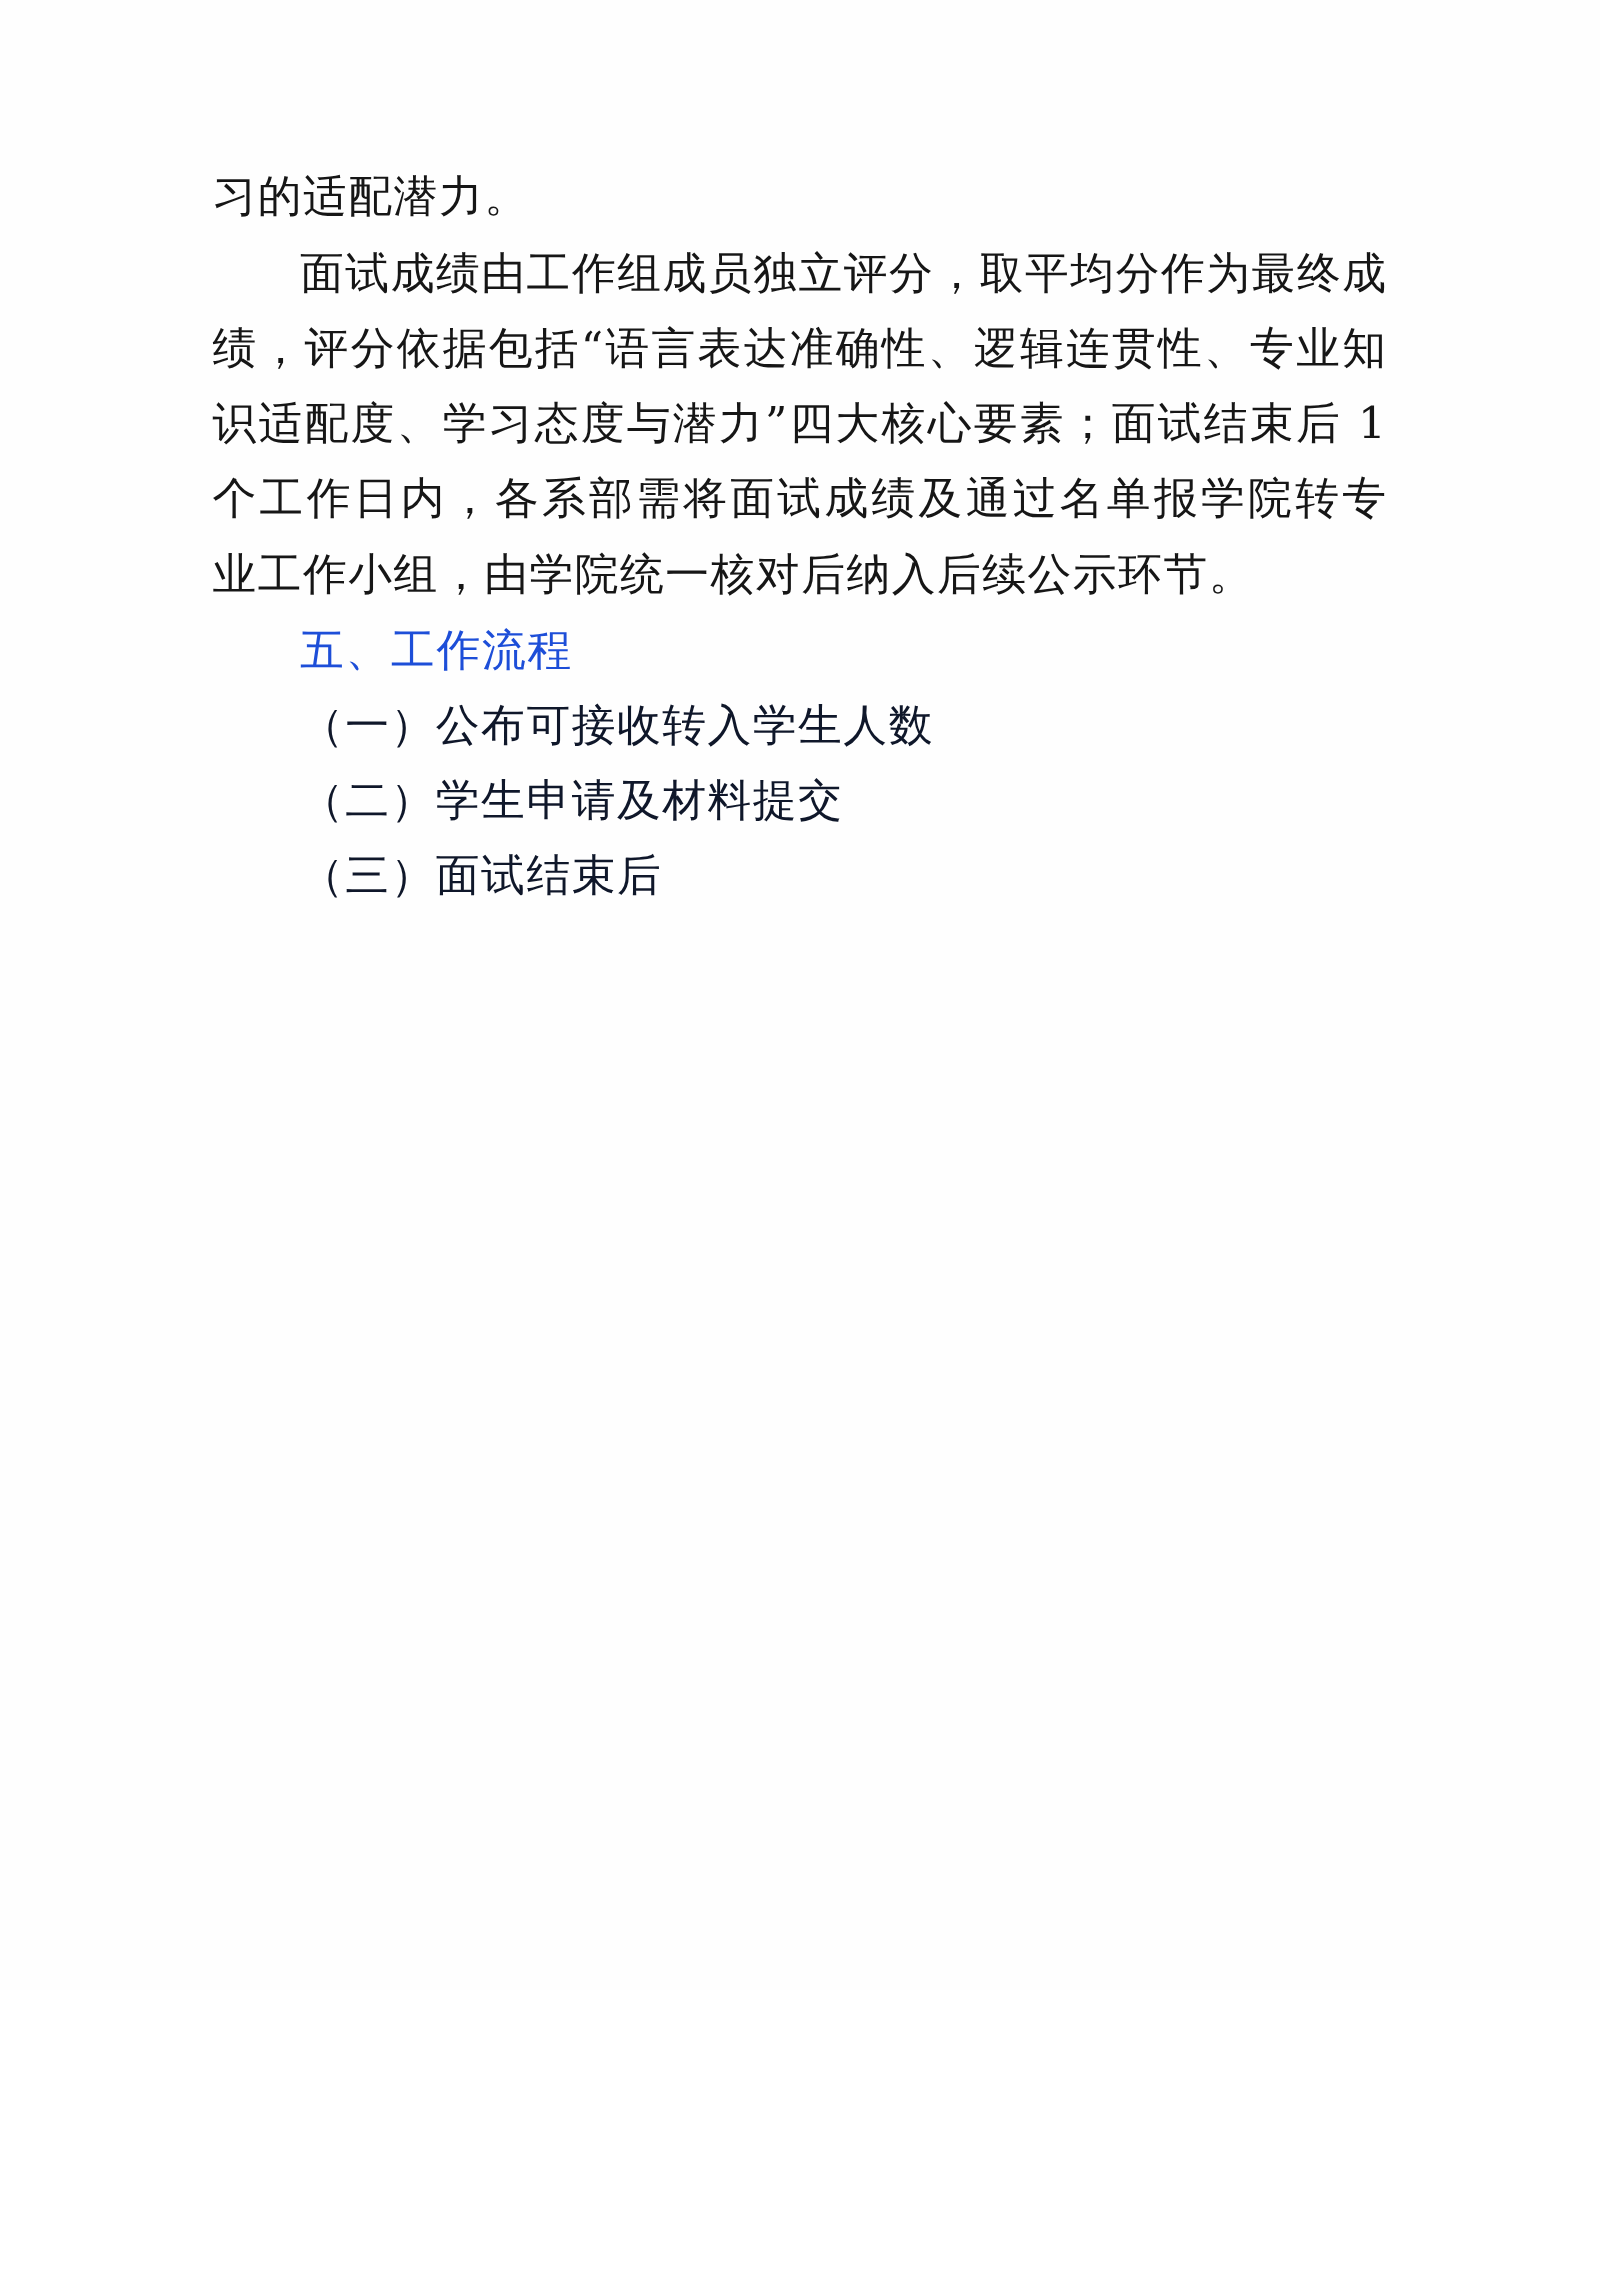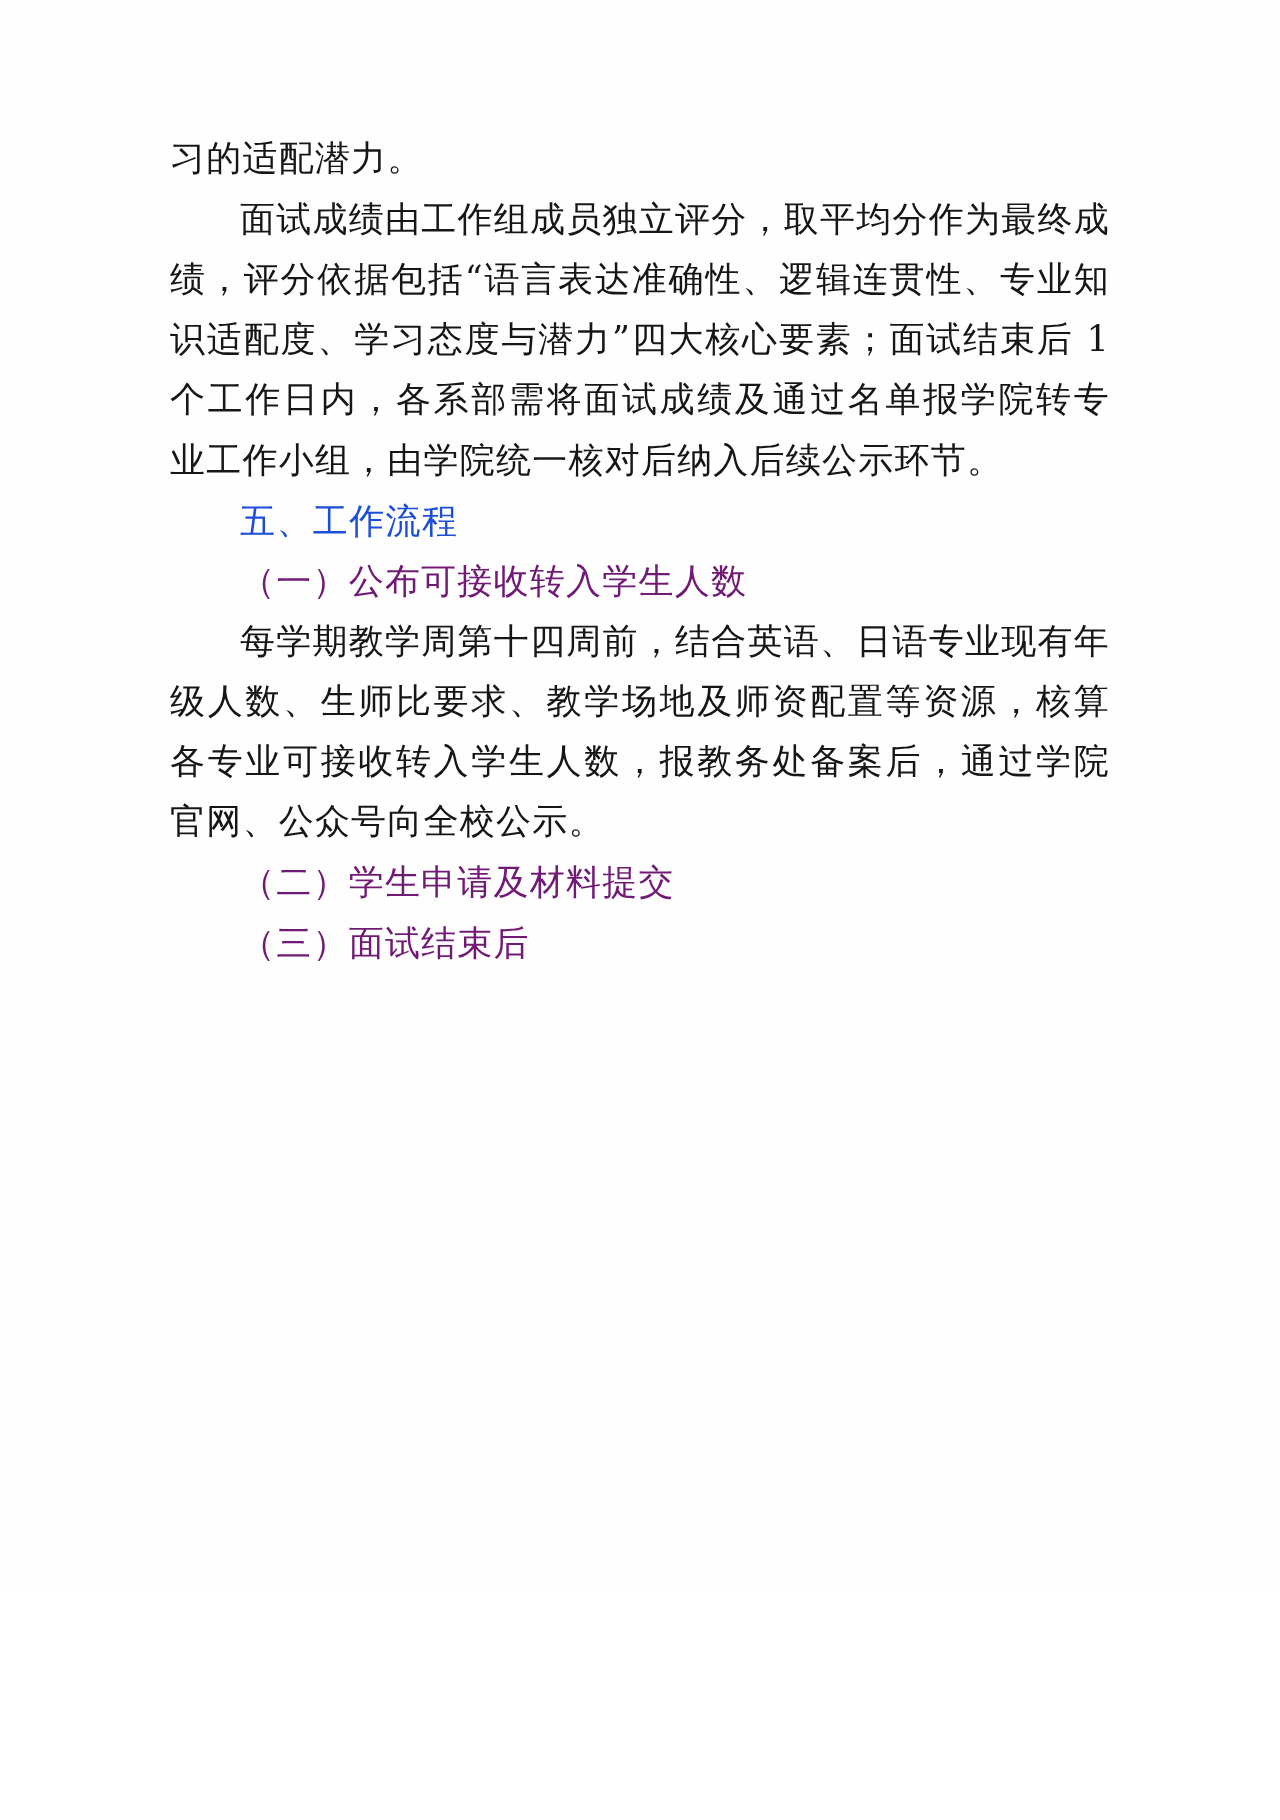--- a/index.html
+++ b/index.html
@@ -52,38 +52,37 @@
     letter-spacing: 0.04em;
     margin: 0;
     color: #1d4ed8;
   }
   .subheading {
     text-indent: 2em;
     font-size: 35px;
     line-height: 1.72;
     letter-spacing: 0.035em;
     margin: 0;
-    color: #701a75;
+    color: #0f172a;
   }
 </style>
 </head>
 <body>
 
 <div class="page">
   <div class="content">
 
     <p class="para noindent">习的适配潜力。</p>
 
     <p class="para indent">面试成绩由工作组成员独立评分，取平均分作为最终成绩，评分依据包括“语言表达准确性、逻辑连贯性、专业知识适配度、学习态度与潜力”四大核心要素；面试结束后 1 个工作日内，各系部需将面试成绩及通过名单报学院转专业工作小组，由学院统一核对后纳入后续公示环节。</p>
 
     <p class="heading">五、工作流程</p>
 
     <p class="subheading">（一）公布可接收转入学生人数</p>
 
-    <p class="para indent">每学期教学周第十四周前，结合英语、日语专业现有年级人数、生师比要求、教学场地及师资配置等资源，核算各专业可接收转入学生人数，报教务处备案后，通过学院官网、公众号向全校公示。</p>
 
     <p class="subheading">（二）学生申请及材料提交</p>
 
 
     <p class="subheading">（三）面试结束后</p>
 
 
   </div>
 </div>
 

